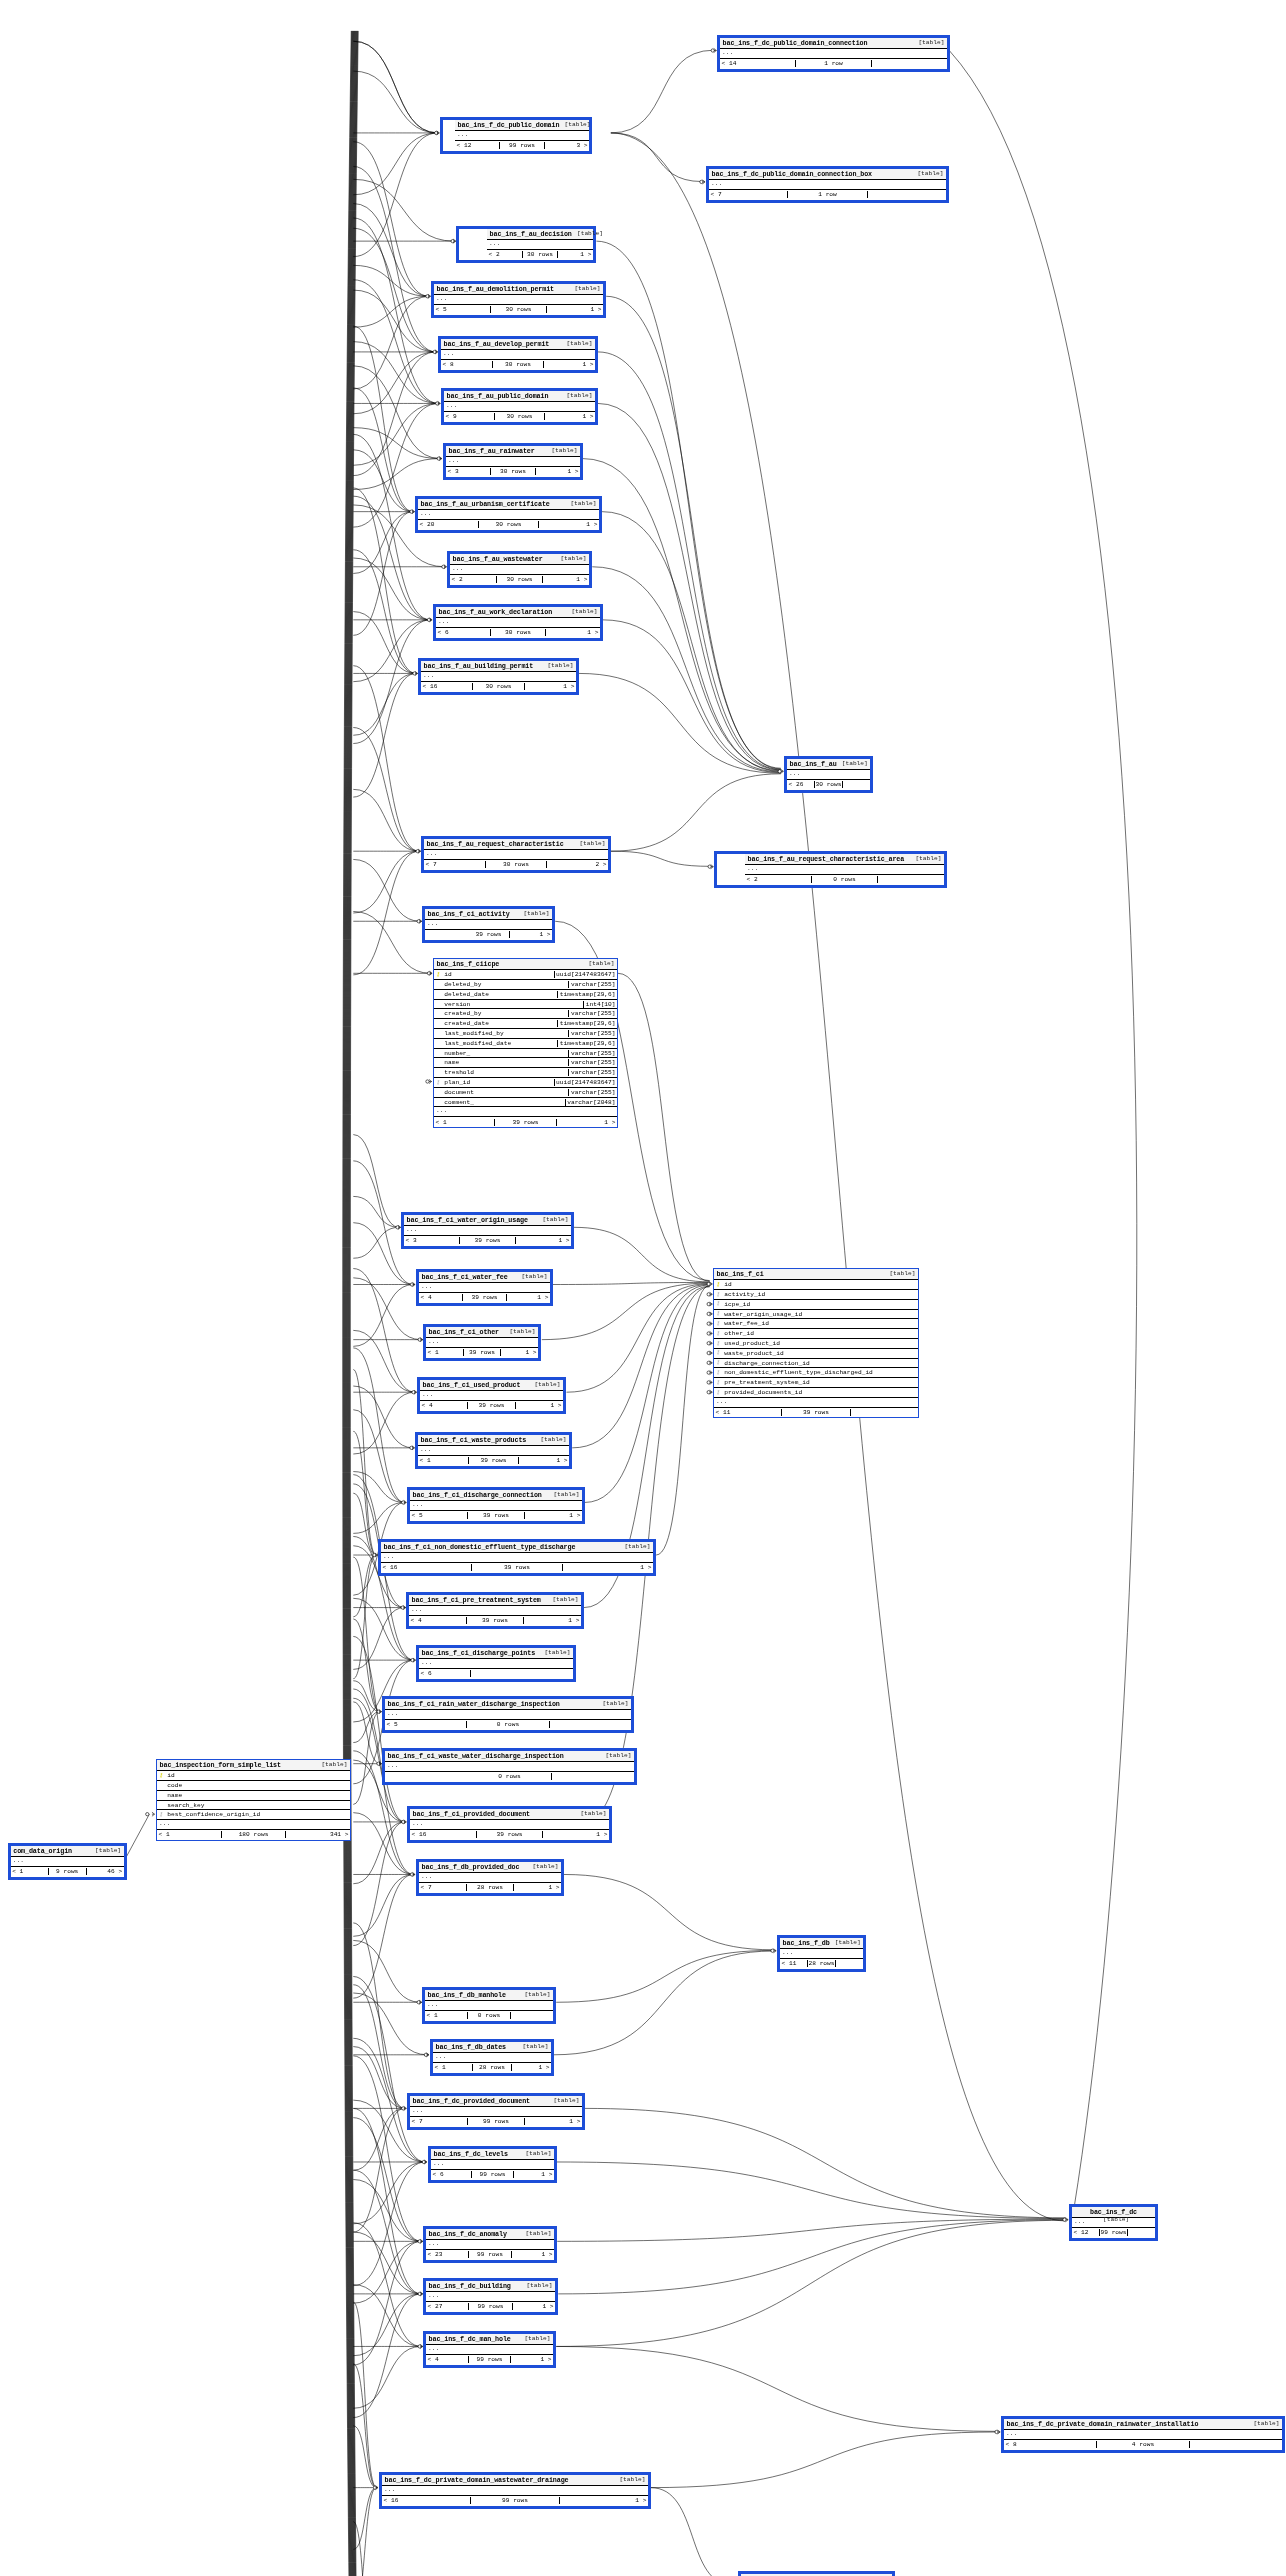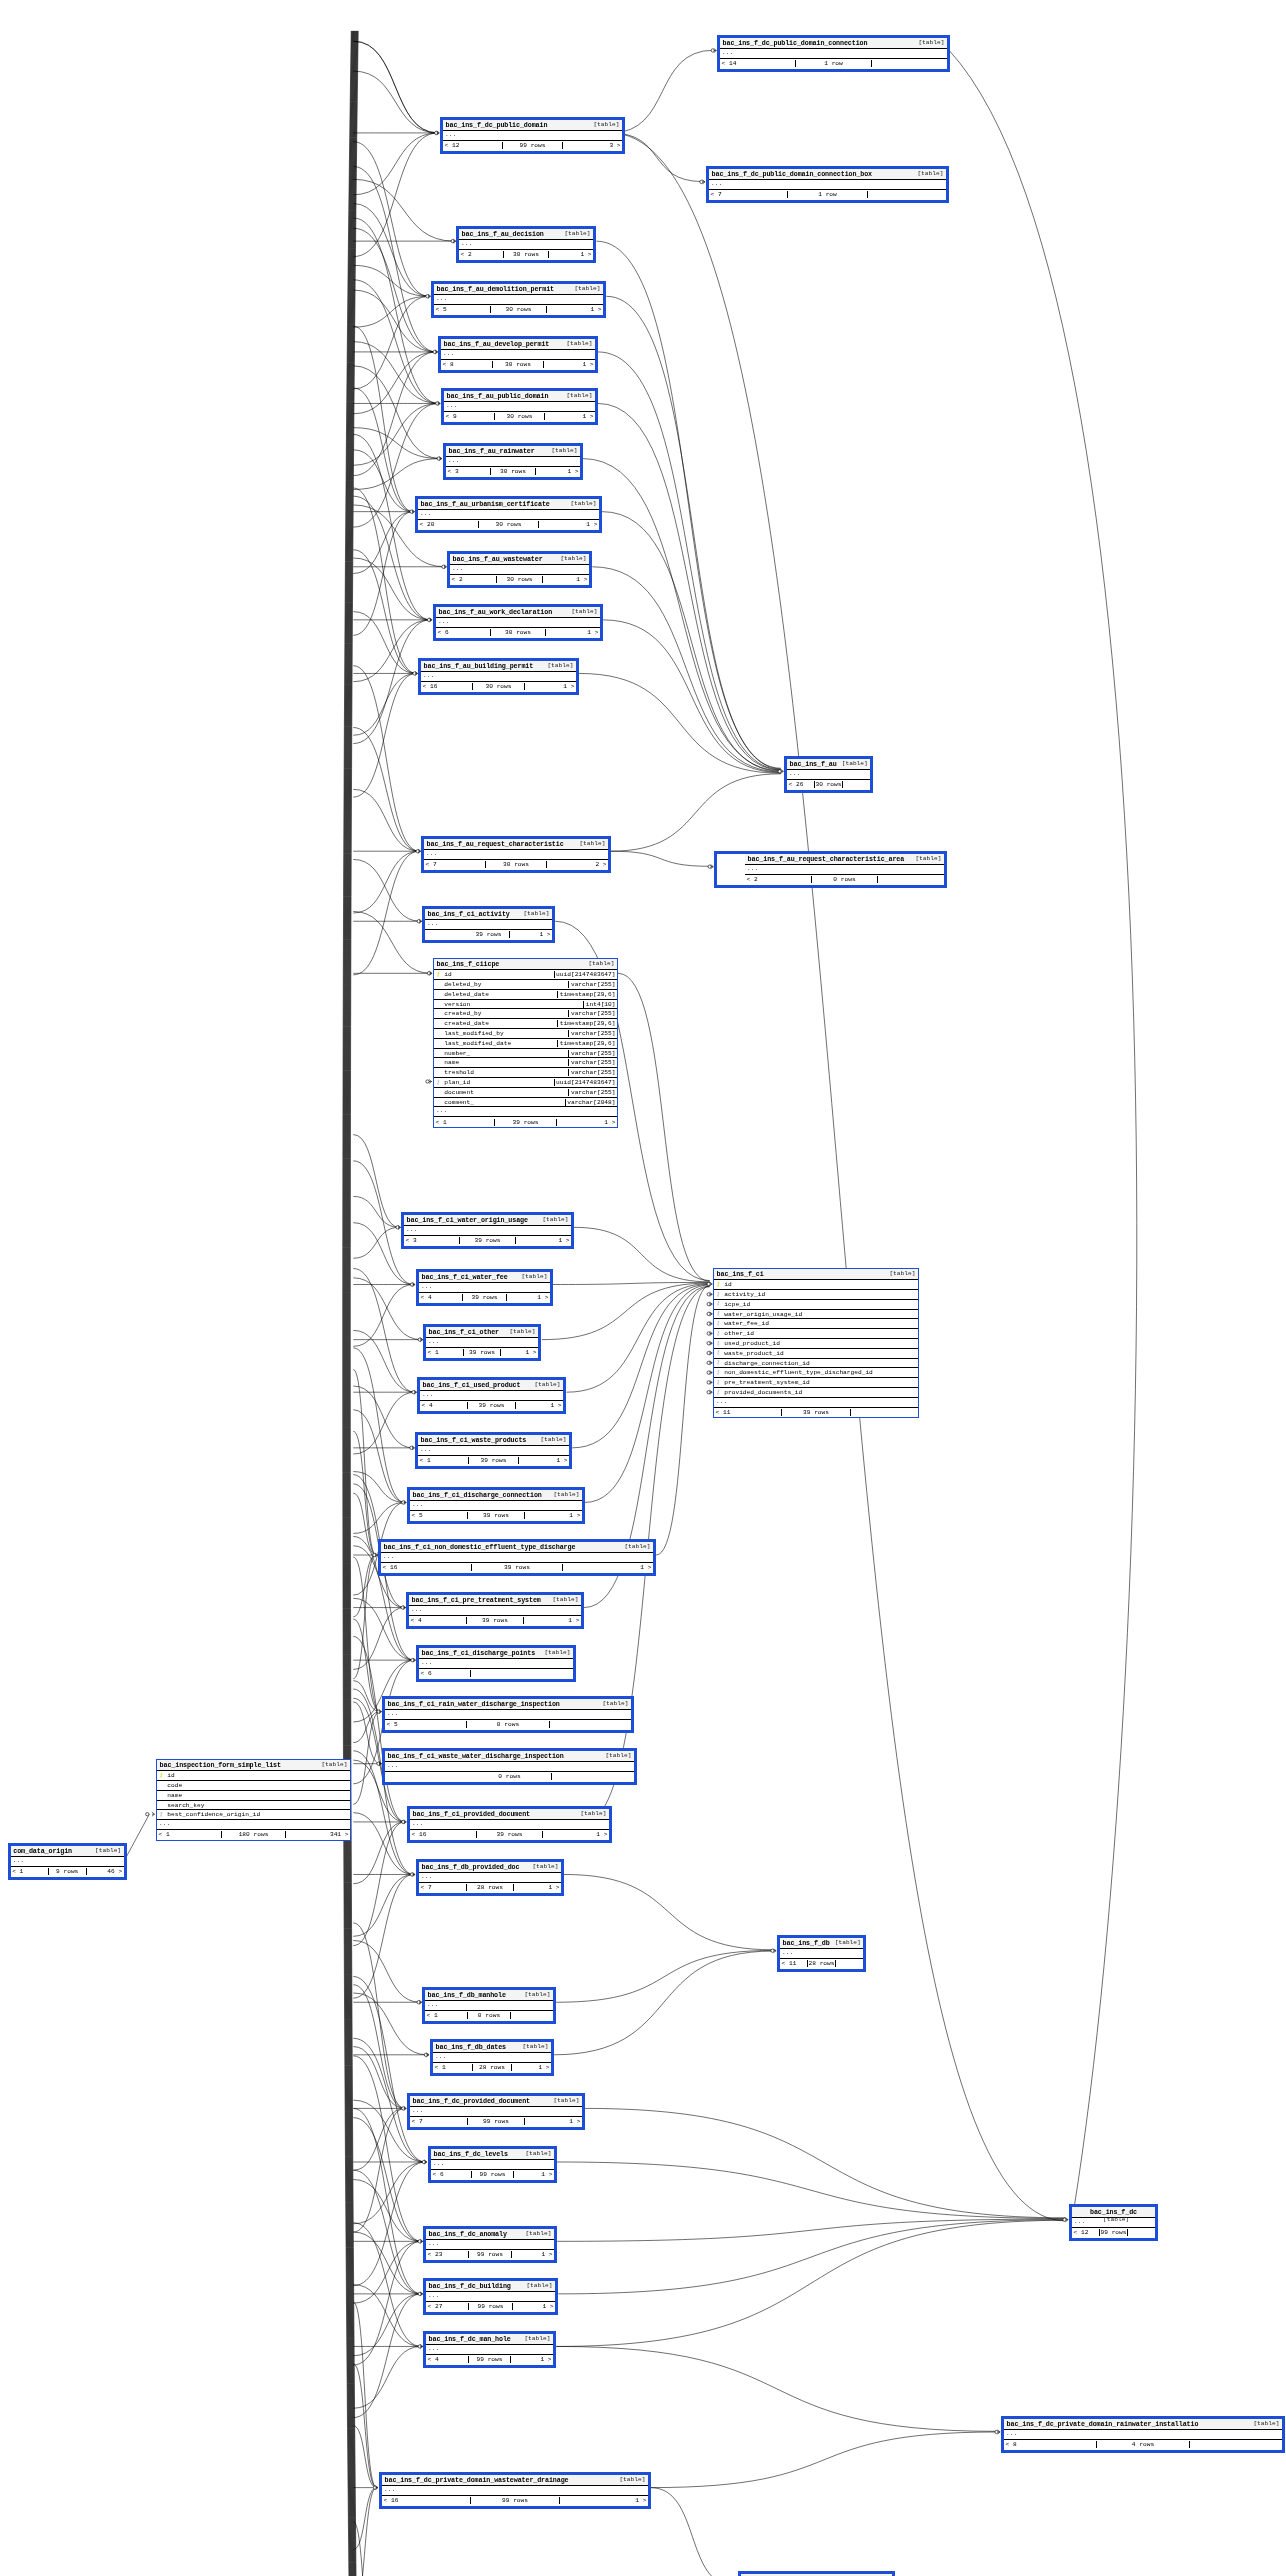--- a/index.html
+++ b/index.html
@@ -475,21 +475,21 @@
           <span class="tname">bac_ins_f_dc_public_domain_connection</span>
           <span class="ttype">[table]</span>
         </div>
         <div class="ellipsis-row">...</div>
         <div class="footer-row" style="height: 9.8px;">
           <span class="f1">&lt; 14</span>
           <span class="f2">1 row</span>
           <span class="f3"></span>
         </div>
       </div>
-      <div class="node" style="left: 440px; top: 117px; width: 185px;">
+      <div class="node" style="left: 440px; top: 117px; width: 152px; padding-left: 12px;">
         <div class="node-title" style="height: 11.3px;">
           <span class="tname">bac_ins_f_dc_public_domain</span>
           <span class="ttype">[table]</span>
         </div>
         <div class="ellipsis-row">...</div>
         <div class="footer-row" style="height: 9.8px;">
           <span class="f1">&lt; 12</span>
           <span class="f2">99 rows</span>
           <span class="f3">3 &gt;</span>
         </div>
@@ -499,21 +499,21 @@
           <span class="tname">bac_ins_f_dc_public_domain_connection_box</span>
           <span class="ttype">[table]</span>
         </div>
         <div class="ellipsis-row">...</div>
         <div class="footer-row" style="height: 9.8px;">
           <span class="f1">&lt; 7</span>
           <span class="f2">1 row</span>
           <span class="f3"></span>
         </div>
       </div>
-      <div class="node" style="left: 456px; top: 226px; width: 140px;">
+      <div class="node" style="left: 456px; top: 226px; width: 140px; padding-left: 28px;">
         <div class="node-title" style="height: 11.3px;">
           <span class="tname">bac_ins_f_au_decision</span>
           <span class="ttype">[table]</span>
         </div>
         <div class="ellipsis-row">...</div>
         <div class="footer-row" style="height: 9.8px;">
           <span class="f1">&lt; 2</span>
           <span class="f2">30 rows</span>
           <span class="f3">1 &gt;</span>
         </div>

